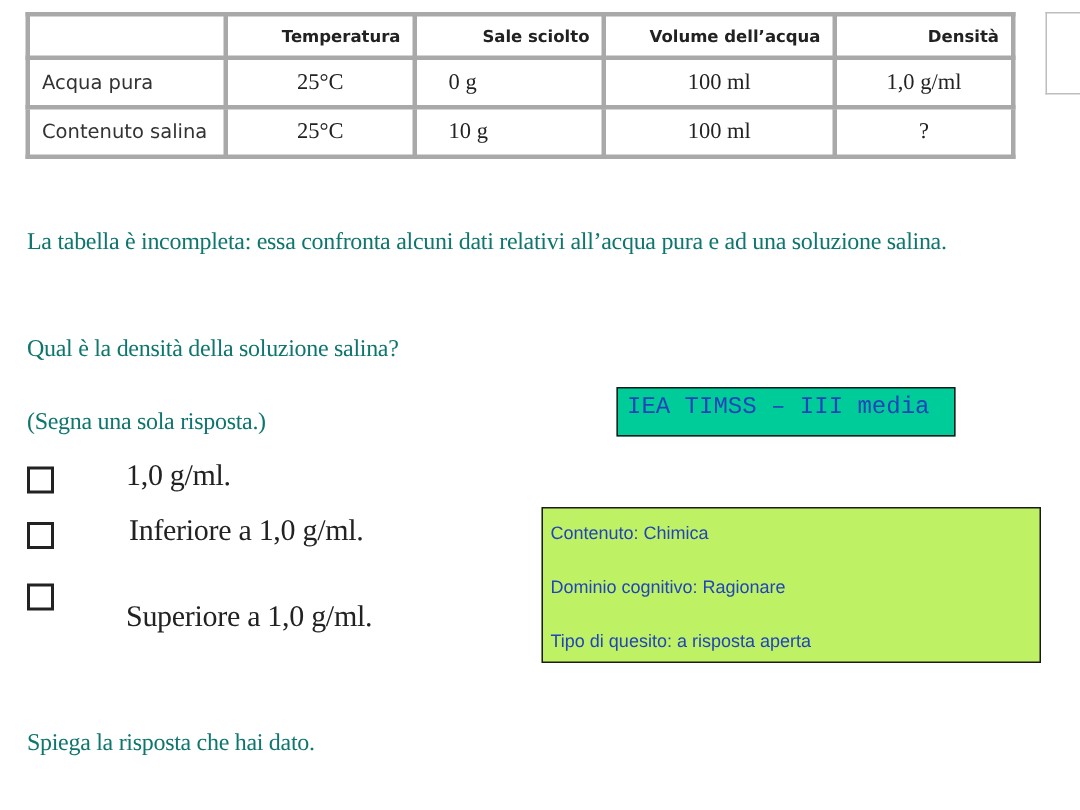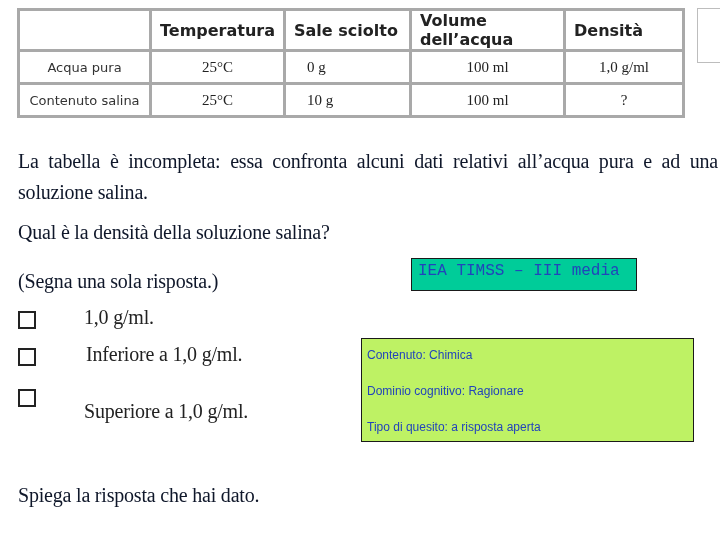--- a/index.html
+++ b/index.html
@@ -14,45 +14,45 @@
       border-collapse: collapse;
       border: 3px solid #a9a9a9;
     }
     .data-table td, .data-table th {
       border: 3px solid #a9a9a9;
       height: 30px; padding: 0 8px;
       font-size: 15px;
     }
     .data-table th {
       font-family: "DejaVu Sans", sans-serif;
-      font-weight: bold; font-size: 16px; color: #222;
-      text-align: left; height: 26px;
+      font-weight: bold; font-size: 11px; color: #222;
+      text-align: right; height: 26px;
     }
     .data-table td.rowhead {
       font-family: "DejaVu Sans", sans-serif; font-size: 13px;
-      text-align: center; color: #333;
+      text-align: left; color: #333;
     }
     .data-table td.num-c { text-align: center; }
     .data-table td.num-r { text-align: left; padding-left: 21px; }
     .col0 { width: 113px; }
     .col1 { width: 107px; }
     .col2 { width: 107px; }
     .col3 { width: 135px; }
     .col4 { width: 100px; }
 
     .corner-box {
       position: absolute; left: 697px; top: 8px;
       width: 30px; height: 53px;
       border: 1px solid #bdbdbd; border-right: none;
     }
 
     .para {
       position: absolute; left: 18px;
-      font-size: 20px; line-height: 31px;
-      color: #0f172a;
+      font-size: 16px; line-height: 31px;
+      color: #0f766e;
       letter-spacing: -0.2px;
     }
     .p1 { top: 146px; width: 700px; text-align: justify; text-align-last: left; }
     .p2 { top: 217px; }
     .p3 { top: 266px; }
     .p4 { top: 448px; margin-top: 32px; }
 
     .option {
       position: absolute; left: 18px; height: 26px;
       display: flex; align-items: center;

